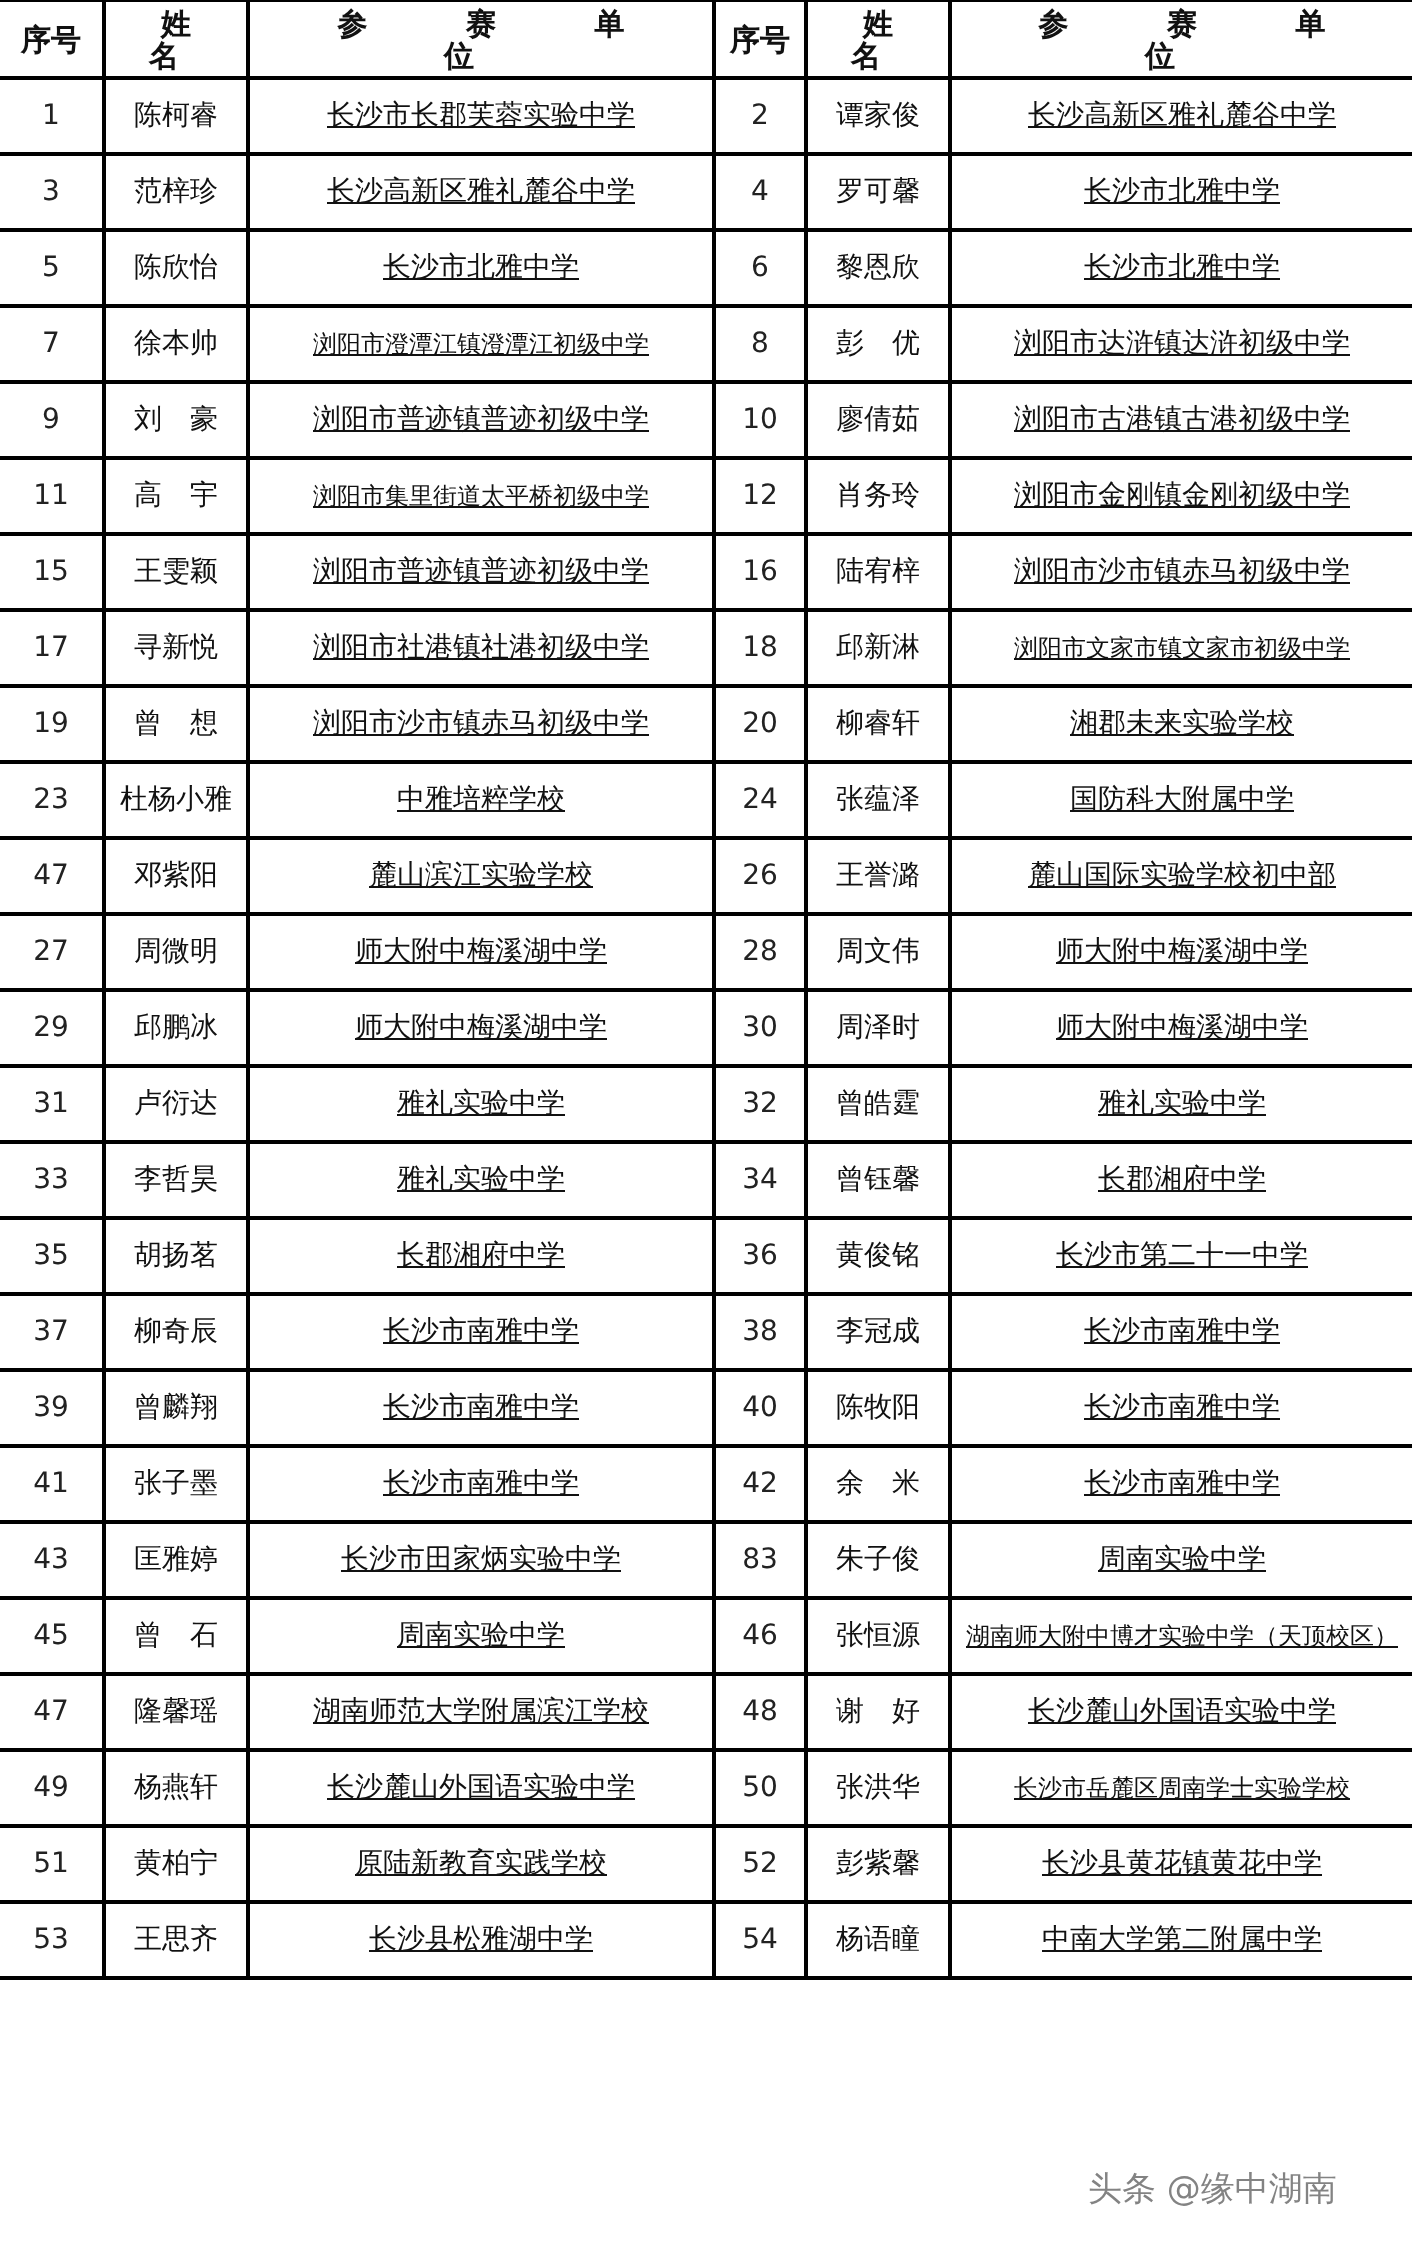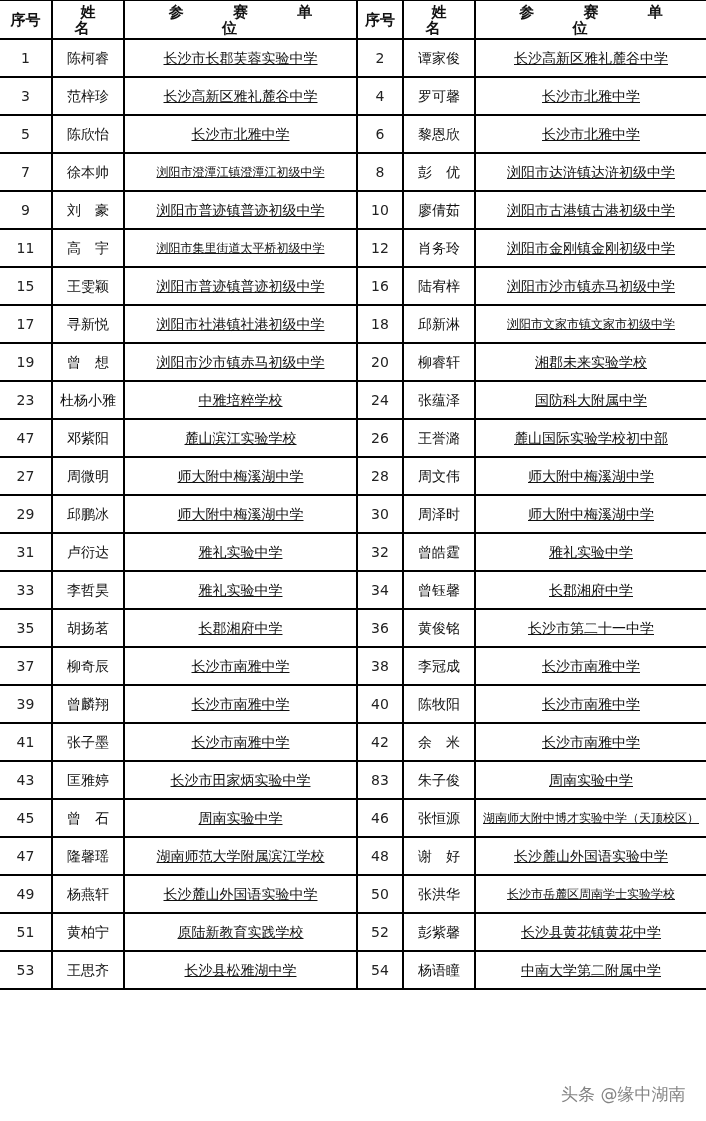--- a/index.html
+++ b/index.html
@@ -35,21 +35,21 @@
     td.school { font-size: 14px; text-decoration: underline; }
     td.school.small { font-size: 12px; }
     col.c-no { width: 53px; }
     col.c-name { width: 72px; }
     col.c-school { width: 233px; }
     col.c-no2 { width: 46px; }
     col.c-name2 { width: 72px; }
     col.c-school2 { width: 232px; }
     .watermark {
       position: absolute;
-      left: 561px;
+      left: 544px;
       top: 1083px;
       font-family: "DejaVu Sans", sans-serif;
       font-size: 17px;
       color: rgba(90, 90, 90, 0.75);
       text-shadow: 0 0 2px #fff, 0 0 2px #fff;
       letter-spacing: 0px;
       pointer-events: auto;
       white-space: nowrap;
     }
   </style>

